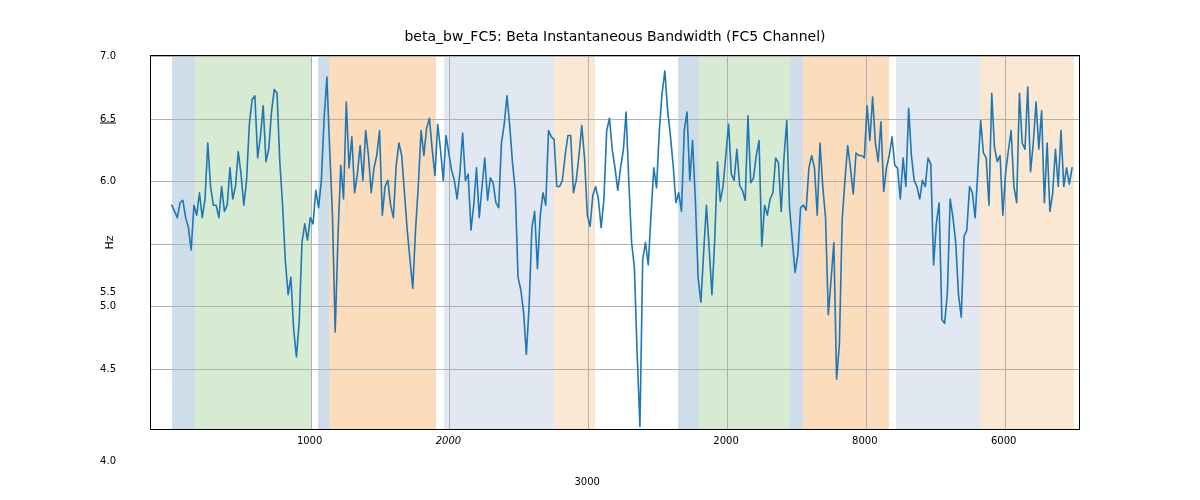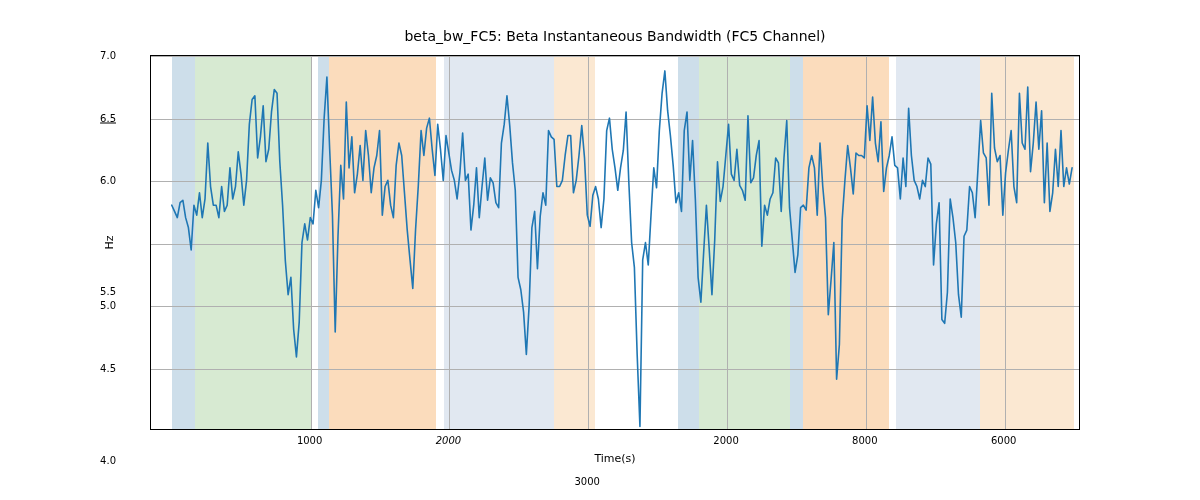--- a/index.html
+++ b/index.html
@@ -108,21 +108,20 @@
 </style>
 </head>
 <body>
 
 <div class="figure">
 
   <div class="title">beta_bw_FC5: Beta Instantaneous Bandwidth (FC5 Channel)</div>
 
   <div class="ylabel">Hz</div>
 
-  <div class="xlabel">Time(s)</div>
 
   <div id="yticks-container">
       <div class="ytick-label" style="top: 430px; margin-top: 30px;">4.0</div>
       <div class="ytick-label" style="top: 367.5px;">4.5</div>
       <div class="ytick-label" style="top: 305px;">5.0</div>
       <div class="ytick-label" style="top: 242.5px; margin-top: 48px;">5.5</div>
       <div class="ytick-label" style="top: 180px;">6.0</div>
       <div class="ytick-label" style="top: 117.5px; text-decoration: underline;">6.5</div>
       <div class="ytick-label" style="top: 55px;">7.0</div>
     </div>

